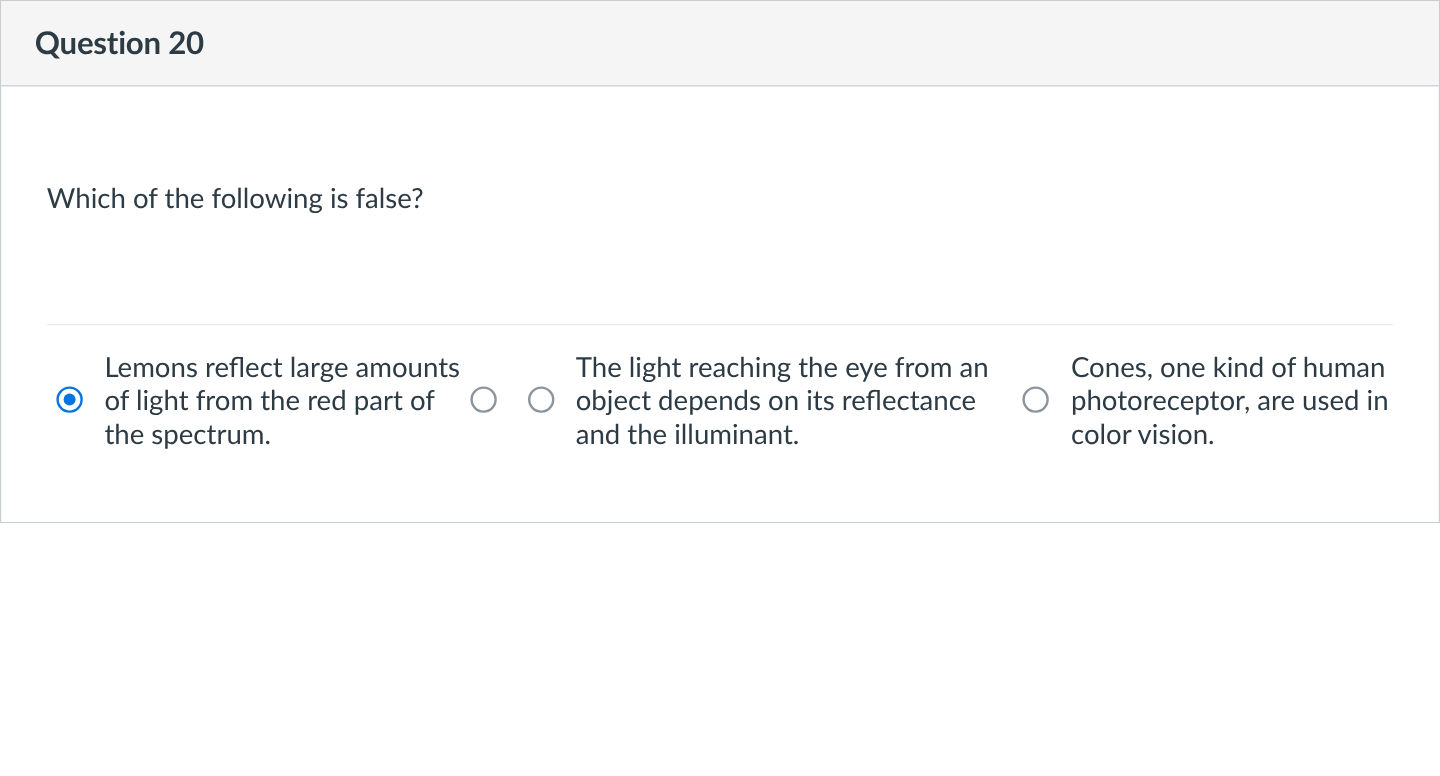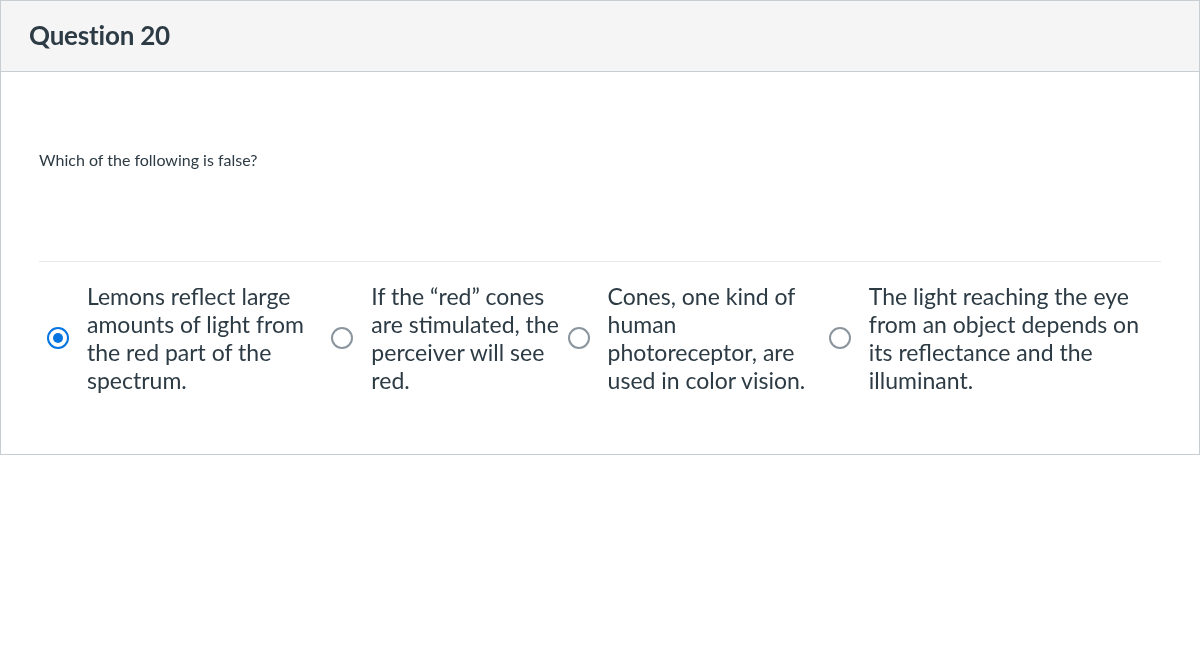--- a/index.html
+++ b/index.html
@@ -25,21 +25,21 @@
     .question-title {
       font-size: 26px;
       font-weight: 700;
       color: #2d3b45;
       letter-spacing: -0.2px;
     }
     .question-body {
       padding: 78px 38px 40px 38px;
     }
     .question-prompt {
-      font-size: 16px;
+      font-size: 23px;
       color: #2d3b45;
       font-weight: 400;
       margin-bottom: 92px;
     }
     .options {
       display: flex;
       flex-direction: row;
     }
     .option-row {
       display: flex;
@@ -97,32 +97,31 @@
         <span class="radio-outer selected">
           <span class="radio-inner"></span>
         </span>
         <span class="option-text">Lemons reflect large amounts of light from the red part of the spectrum.</span>
       </label>
 
       <label class="option-row">
         <span class="radio-outer">
           
         </span>
-        <span class="option-text">If the “red” cones are stimulated, the perceiver will see red.</span>
+      </label>
+
+      <label class="option-row">
+        <span class="radio-outer">
+          
+        </span>
+        <span class="option-text">The light reaching the eye from an object depends on its reflectance and the illuminant.</span>
       </label>
 
       <label class="option-row">
         <span class="radio-outer">
           
         </span>
         <span class="option-text">Cones, one kind of human photoreceptor, are used in color vision.</span>
       </label>
 
-      <label class="option-row">
-        <span class="radio-outer">
-          
-        </span>
-        <span class="option-text">The light reaching the eye from an object depends on its reflectance and the illuminant.</span>
-      </label>
-
     </div>
   </div>
 </div>
 
 </body></html>

